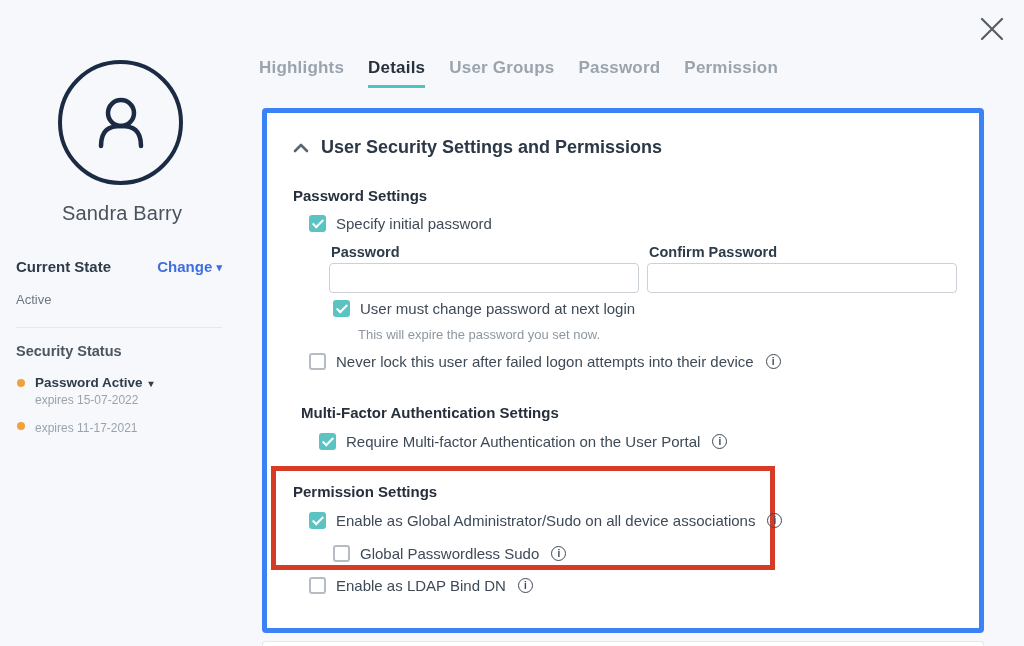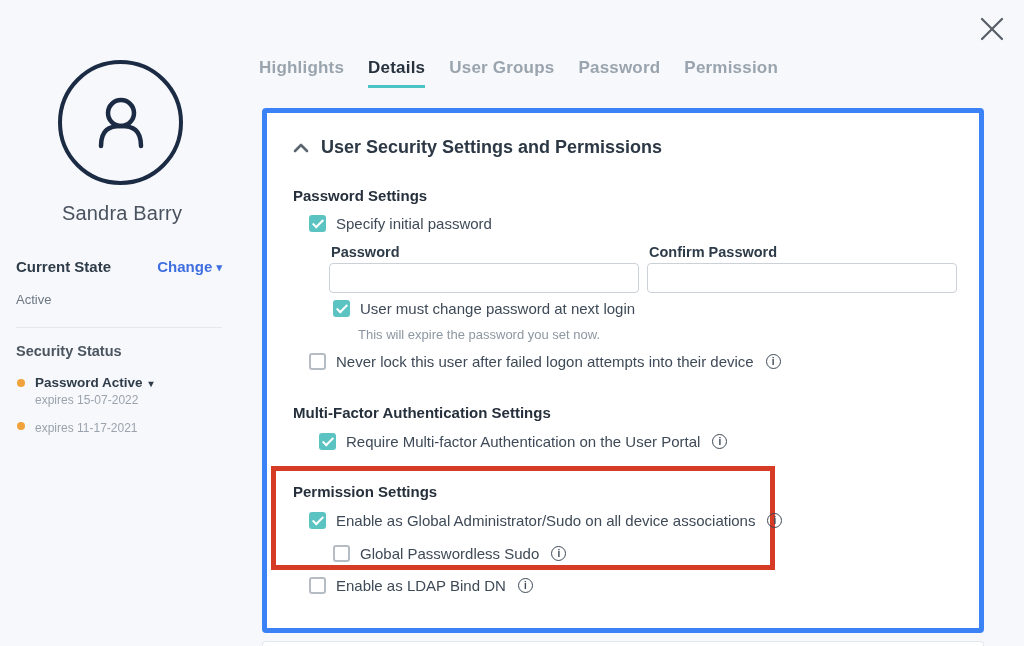--- a/index.html
+++ b/index.html
@@ -127,21 +127,21 @@
       <span class="cb-label">User must change password at next login</span>
     </div>
     <div class="helper-text" style="left:91px; top:214px;">This will expire the password you set now.</div>
 
     <div class="cb-row" style="left:42px; top:239px;">
       <span class="cb unchecked"></span>
       <span class="cb-label">Never lock this user after failed logon attempts into their device</span>
       <span class="info-icon">i</span>
     </div>
 
-    <div class="group-heading" style="top:291px;">Multi-Factor Authentication Settings</div>
+    <div class="group-heading" style="top:291px;margin-left:8px;">Multi-Factor Authentication Settings</div>
 
     <div class="cb-row" style="left:52px; top:319px;">
       <span class="cb checked"></span>
       <span class="cb-label">Require Multi-factor Authentication on the User Portal</span>
       <span class="info-icon">i</span>
     </div>
 
     <div class="annotation-box"></div>
 
     <div class="group-heading" style="top:370px;">Permission Settings</div>

